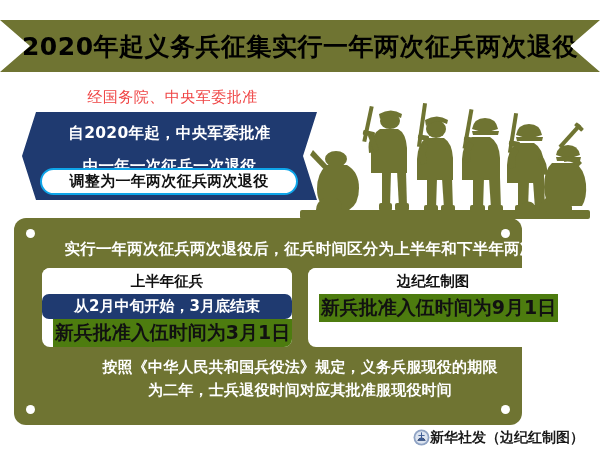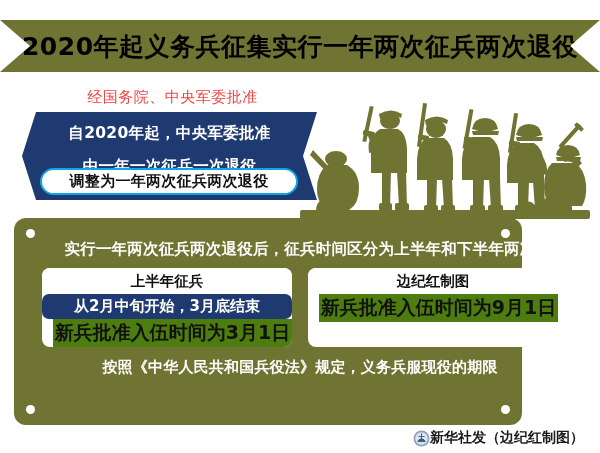--- a/index.html
+++ b/index.html
@@ -178,21 +178,21 @@
     font-weight:bold;
     line-height:23px;
     letter-spacing:0.2px;
   }
   .panel-note div{white-space:nowrap;}
 
   
   .credit{
     position:absolute;
     right:16px;bottom:6px;
-    display:flex;align-items:flex-end;
+    display:flex;align-items:flex-start;
   }
   .credit-logo{
     width:17px;height:17px;
     flex:0 0 auto;
   }
   .credit-text{
     color:#1a1a1a;
     font-size:14px;
     font-weight:bold;
     white-space:nowrap;
@@ -313,20 +313,21 @@
         <div class="card-foot">新兵批准入伍时间为3月1日</div>
       </div>
       <div class="card">
         <div class="card-title">边纪红制图</div>
         <div class="card-foot">新兵批准入伍时间为9月1日</div>
       </div>
     </div>
 
     <div class="panel-note">
       <div>按照《中华人民共和国兵役法》规定，义务兵服现役的期限</div>
+      <div>为二年，士兵退役时间对应其批准服现役时间</div>
     </div>
   </div>
 
   <div class="credit">
     <span class="credit-logo">
       <svg width="17" height="17" viewBox="0 0 17 17" xmlns="http://www.w3.org/2000/svg" aria-hidden="true">
         <circle cx="8.5" cy="8.5" r="8" fill="#8fa3c4"></circle>
         <circle cx="8.5" cy="8.5" r="6.2" fill="#dce4f0"></circle>
         <path d="M4.4 11.6 q4.1 -6.4 8.2 0 z" fill="#3c5party"></path>
         <path d="M4.4 11.8 q4.1 -6.6 8.2 0 z" fill="#3c5a92"></path>

